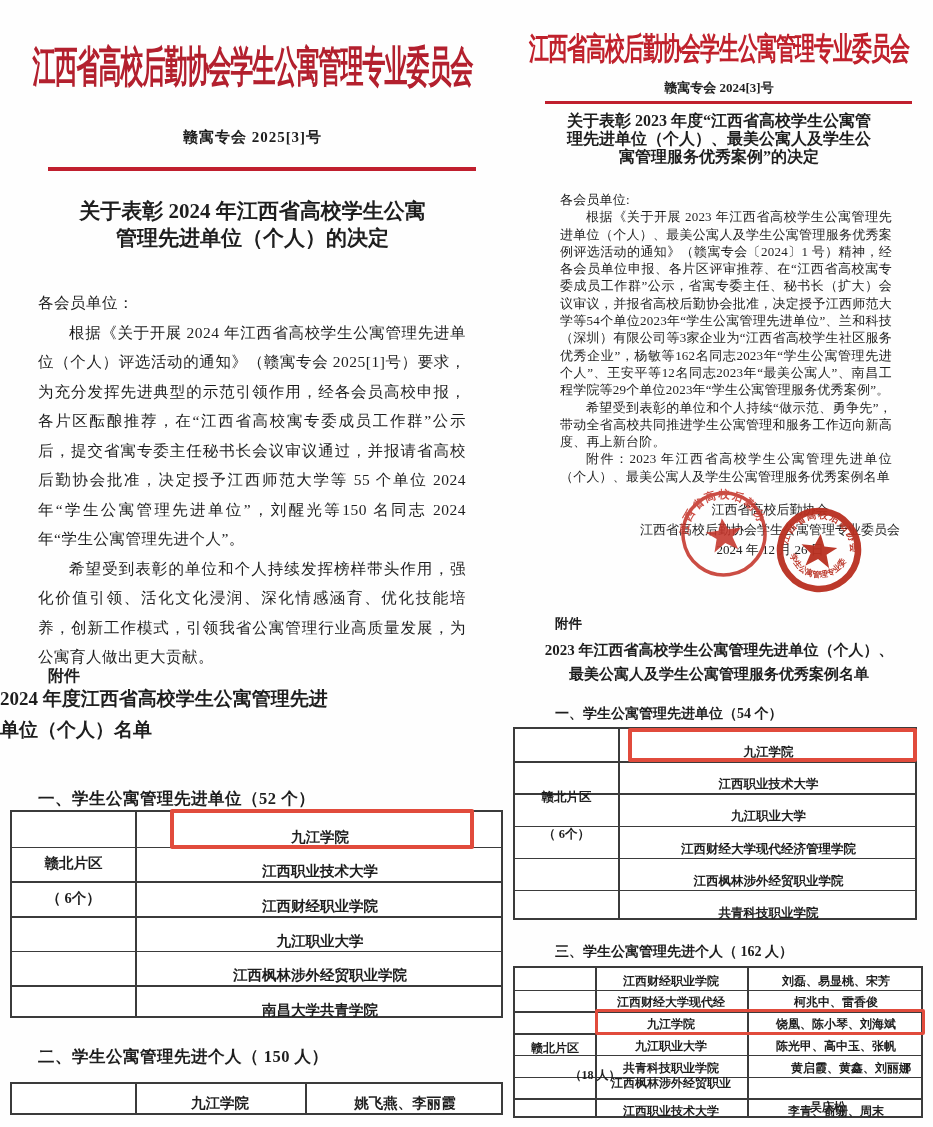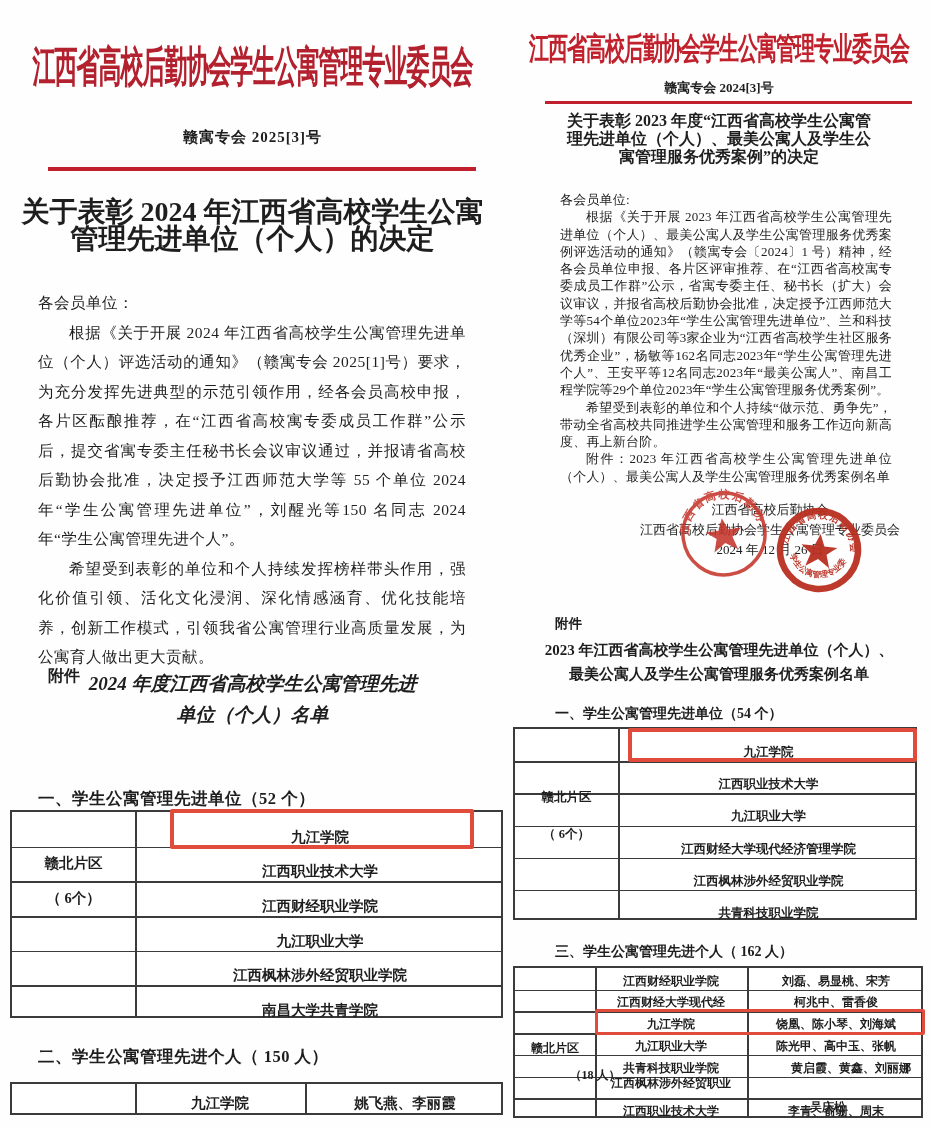--- a/index.html
+++ b/index.html
@@ -12,26 +12,26 @@
   #page-left{left:0;width:505px;}
   #page-right{left:505px;width:428px;}
   .abs{position:absolute;}
 
   
   .l-org{top:38px;left:0;width:505px;text-align:center;
     font-size:23px;font-weight:bold;color:#b3202e;letter-spacing:-1px;
     transform:scaleY(1.85);transform-origin:center top;white-space:nowrap;}
   .l-docnum{top:128px;left:0;width:505px;text-align:center;font-size:15px;font-weight:600;letter-spacing:1px;}
   .l-rule{top:167px;left:48px;width:428px;height:4px;background:#c01f2e;}
-  .l-title{top:198px;left:0;width:505px;text-align:center;font-size:28px;line-height:27px;font-weight:bold;}
+  .l-title{top:198px;left:0;width:505px;text-align:center;font-size:21px;line-height:27px;font-weight:bold;}
   .l-body{top:288px;left:38px;width:428px;font-size:15.5px;line-height:29.5px;text-align:justify;letter-spacing:.5px;}
   .l-body p{margin:0;text-indent:2em;}
   .l-body .salutation{text-indent:0;}
   .l-attach{top:666px;left:48px;font-size:16px;font-weight:bold;}
-  .l-attach-title{top:668px;left:0;width:505px;text-align:center;font-size:19px;line-height:31px;font-weight:bold;font-style:italic;}
+  .l-attach-title{top:683px;left:0;width:505px;text-align:left;font-size:19px;line-height:31px;font-weight:bold;}
   .l-sec{left:38px;font-size:16.5px;font-weight:bold;letter-spacing:.5px;}
 
   
   .tbl{position:absolute;border:2px solid #3b3b3b;background:#fff;box-sizing:border-box;}
   .tbl .vline{position:absolute;top:0;bottom:0;width:1.5px;background:#3b3b3b;}
   .tbl .hline{position:absolute;left:0;right:0;height:1.5px;background:#3b3b3b;}
   .cellrow{position:absolute;display:flex;align-items:flex-end;justify-content:center;}
   .region-line{position:absolute;width:100%;text-align:center;font-weight:600;}
   .hlbox{position:absolute;border:4px solid #e14b3c;border-radius:2px;pointer-events:none;}
 

